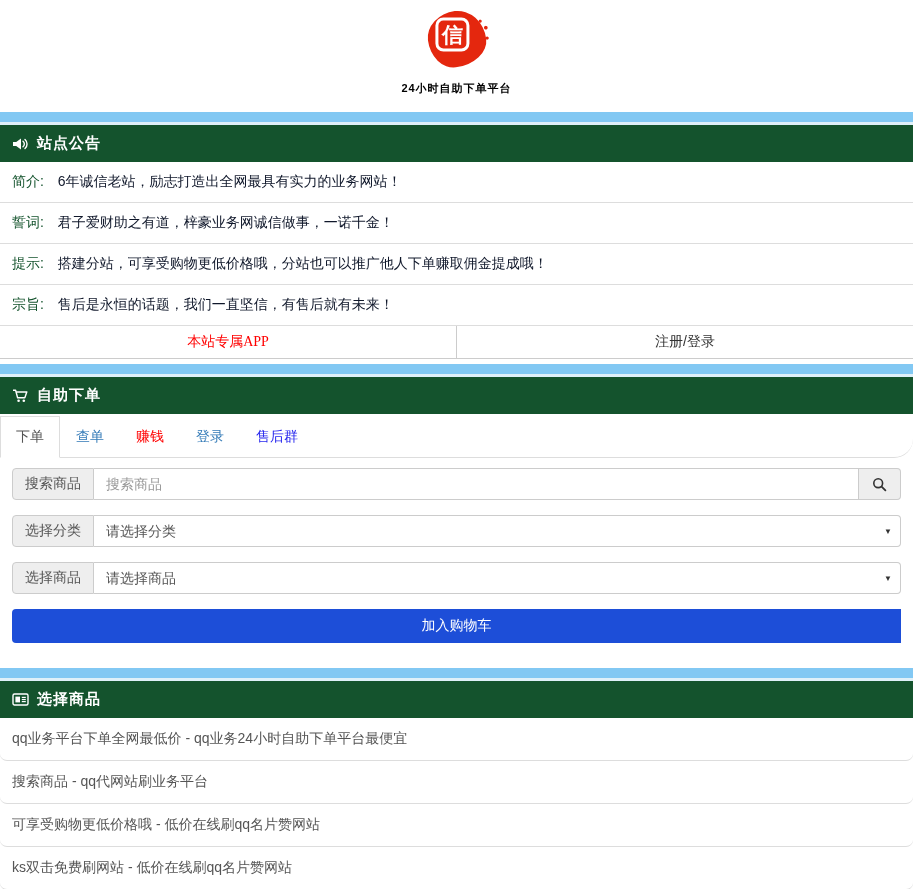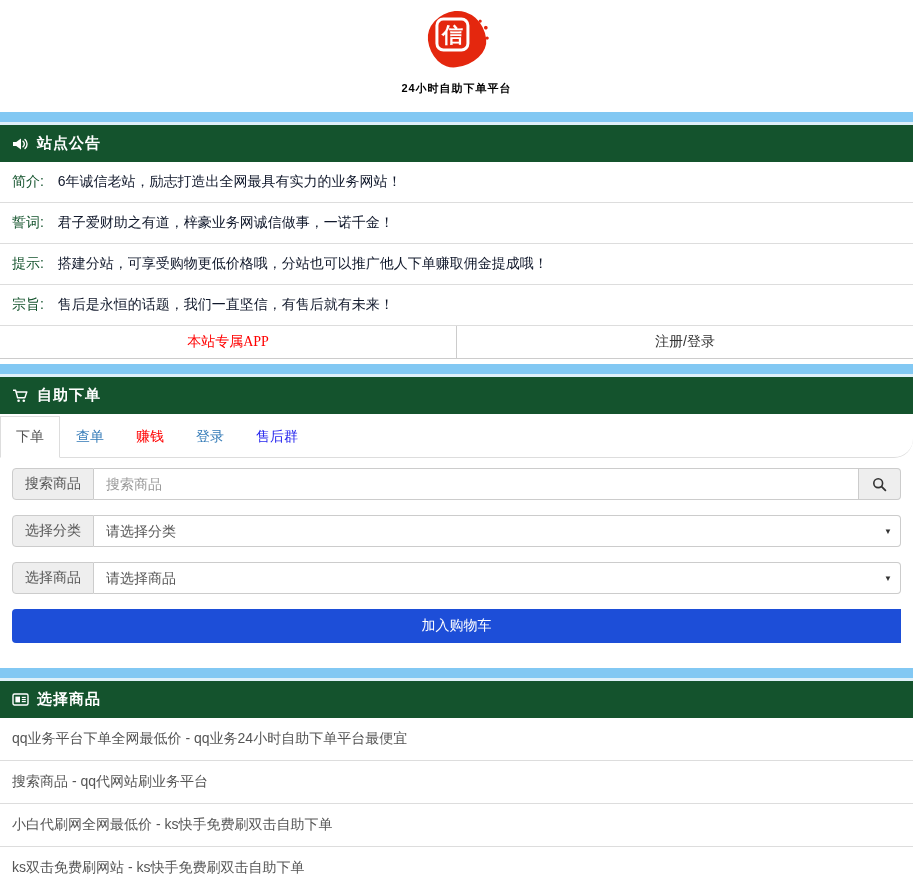--- a/index.html
+++ b/index.html
@@ -113,21 +113,21 @@
   .btn-half {
     flex:1; border:none; color:#fff; font-size:14px; padding:8px 0;
     cursor:pointer; font-family:"Liberation Sans","DejaVu Sans",sans-serif;
   }
   .btn-cart { background:#1d4ed8; border-radius:4px 0 0 4px; }
   .btn-buy  { background:#337ab7; border-radius:0 4px 4px 0; }
 
   
   .article-row {
     padding:12px; border-bottom:1px solid #ddd; color:#555; background:#fff;
-    cursor:pointer; font-size:14px;
+    cursor:pointer; font-size:14px;border-radius:7px;
   }
 </style>
 </head>
 <body>
 
 <header class="site-header">
   <div class="logo-wrap">
     <div class="logo-blob">
       <div class="logo-box">
         <span>信</span>
@@ -246,15 +246,15 @@
       <rect x="3.4" y="4.6" width="4.6" height="5.8" fill="#fff"></rect>
       <line x1="9.8" y1="5.4" x2="13.8" y2="5.4" stroke="#fff" stroke-width="1.2"></line>
       <line x1="9.8" y1="7.5" x2="13.8" y2="7.5" stroke="#fff" stroke-width="1.2"></line>
       <line x1="9.8" y1="9.6" x2="13.8" y2="9.6" stroke="#fff" stroke-width="1.2"></line>
     </svg>
     <span>选择商品</span>
   </div>
 
   <div class="article-row">qq业务平台下单全网最低价 - qq业务24小时自助下单平台最便宜</div>
   <div class="article-row">搜索商品 - qq代网站刷业务平台</div>
-  <div class="article-row">小白代刷网全网最低价 - ks快手免费刷双击自助下单</div>
-  <div class="article-row">ks双击免费刷网站 - ks快手免费刷双击自助下单</div>
+  <div class="article-row">可享受购物更低价格哦 - 低价在线刷qq名片赞网站</div>
+  <div class="article-row">ks双击免费刷网站 - 低价在线刷qq名片赞网站</div>
 </section>
 
 </body></html>

